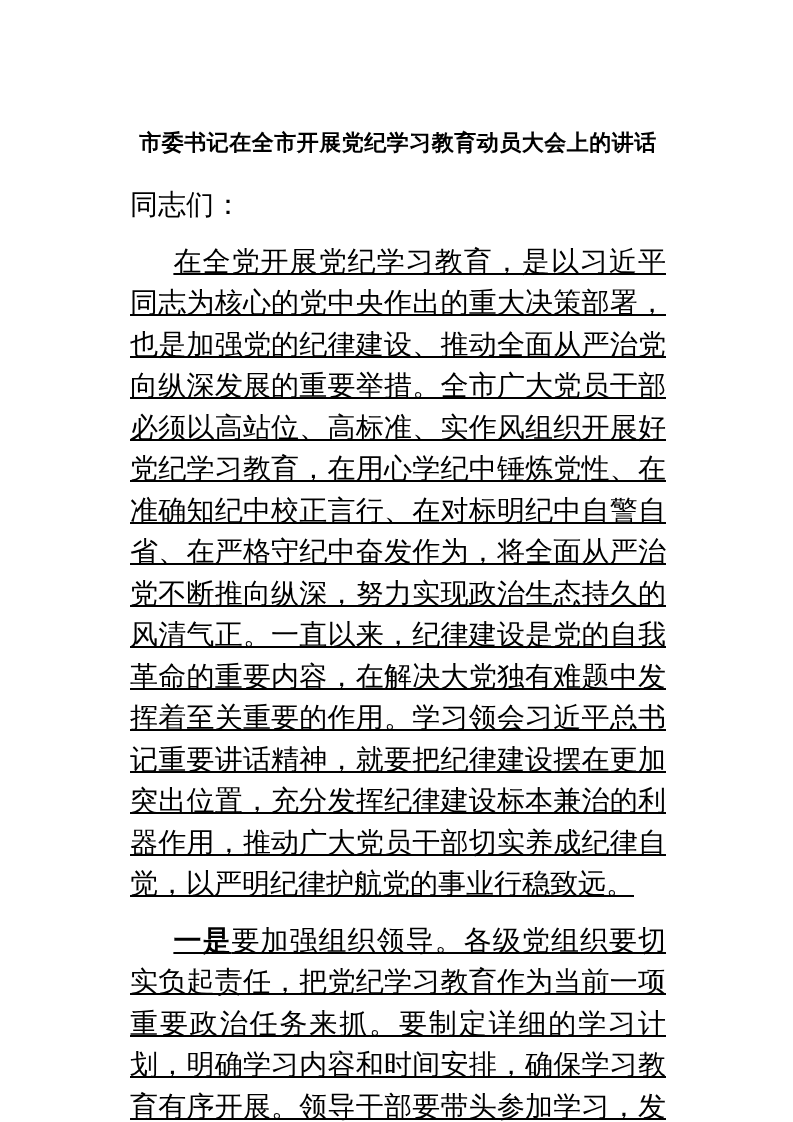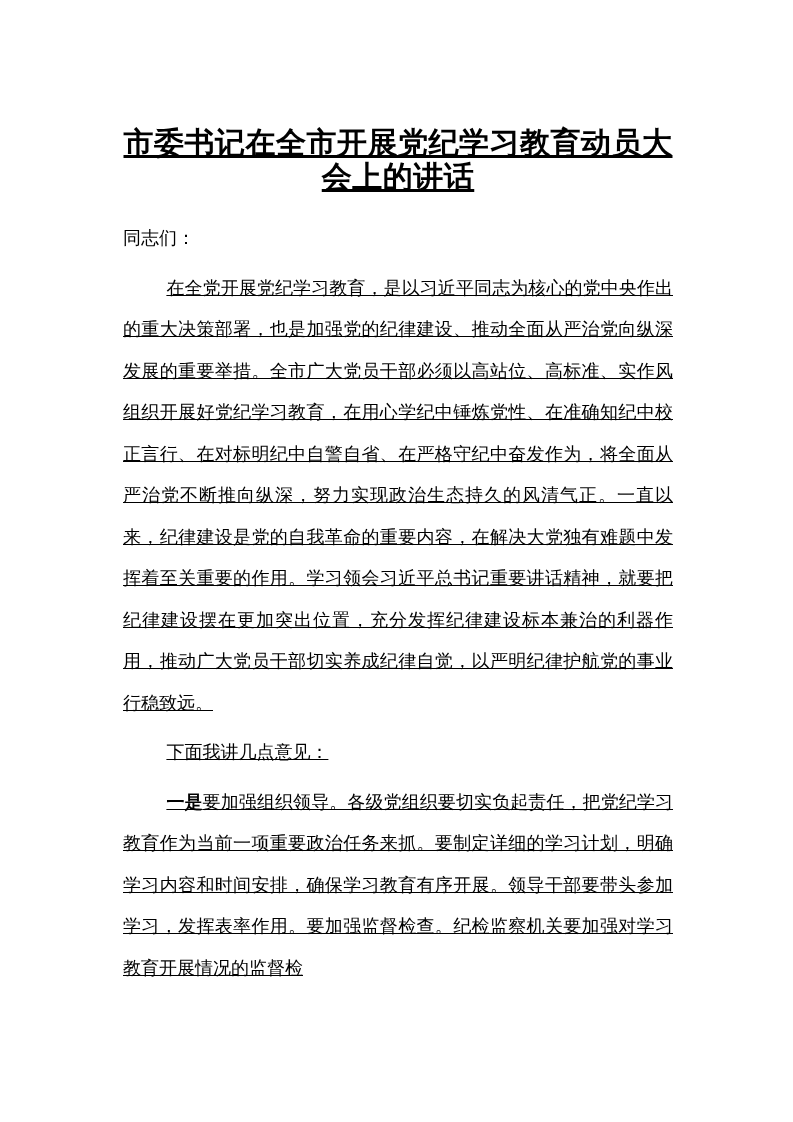--- a/index.html
+++ b/index.html
@@ -13,30 +13,29 @@
     height: 1122px;
     box-sizing: border-box;
     background: #ffffff;
     padding: 126px 112px 0 115px;
     overflow: hidden;
     font-family: "Liberation Serif", "DejaVu Serif", serif;
     color: #000000;
   }
   .doc-title {
     margin: 0 0 24px 0;
-    font-size: 30px;
+    font-size: 22px;
     font-weight: bold;
     line-height: 34px;
     text-align: center;
     letter-spacing: 0.5px;
-    text-decoration: underline;
   }
   .doc-body p {
-    margin: 8px;
-    font-size: 18px;
+    margin: 15px;
+    font-size: 28px;
     line-height: 41.5px;
     text-align: justify;
     text-justify: inter-ideograph;
     letter-spacing: 0;
   }
   .salutation {
     text-indent: 0;
   }
   .para {
     text-indent: 43.4px;
@@ -50,17 +49,16 @@
 <body>
 
 <div class="page">
   <h1 class="doc-title">市委书记在全市开展党纪学习教育动员大会上的讲话</h1>
 
   <div class="doc-body">
     <p class="salutation">同志们：</p>
 
     <p class="para">在全党开展党纪学习教育，是以习近平同志为核心的党中央作出的重大决策部署，也是加强党的纪律建设、推动全面从严治党向纵深发展的重要举措。全市广大党员干部必须以高站位、高标准、实作风组织开展好党纪学习教育，在用心学纪中锤炼党性、在准确知纪中校正言行、在对标明纪中自警自省、在严格守纪中奋发作为，将全面从严治党不断推向纵深，努力实现政治生态持久的风清气正。一直以来，纪律建设是党的自我革命的重要内容，在解决大党独有难题中发挥着至关重要的作用。学习领会习近平总书记重要讲话精神，就要把纪律建设摆在更加突出位置，充分发挥纪律建设标本兼治的利器作用，推动广大党员干部切实养成纪律自觉，以严明纪律护航党的事业行稳致远。</p>
 
-    <p class="para">下面我讲几点意见：</p>
 
     <p class="para"><span class="bold-lead">一是</span><span>要加强组织领导。各级党组织要切实负起责任，把党纪学习教育作为当前一项重要政治任务来抓。要制定详细的学习计划，明确学习内容和时间安排，确保学习教育有序开展。领导干部要带头参加学习，发挥表率作用。要加强监督检查。纪检监察机关要加强对学习教育开展情况的监督检</span></p>
   </div>
 </div>
 
 </body></html>

